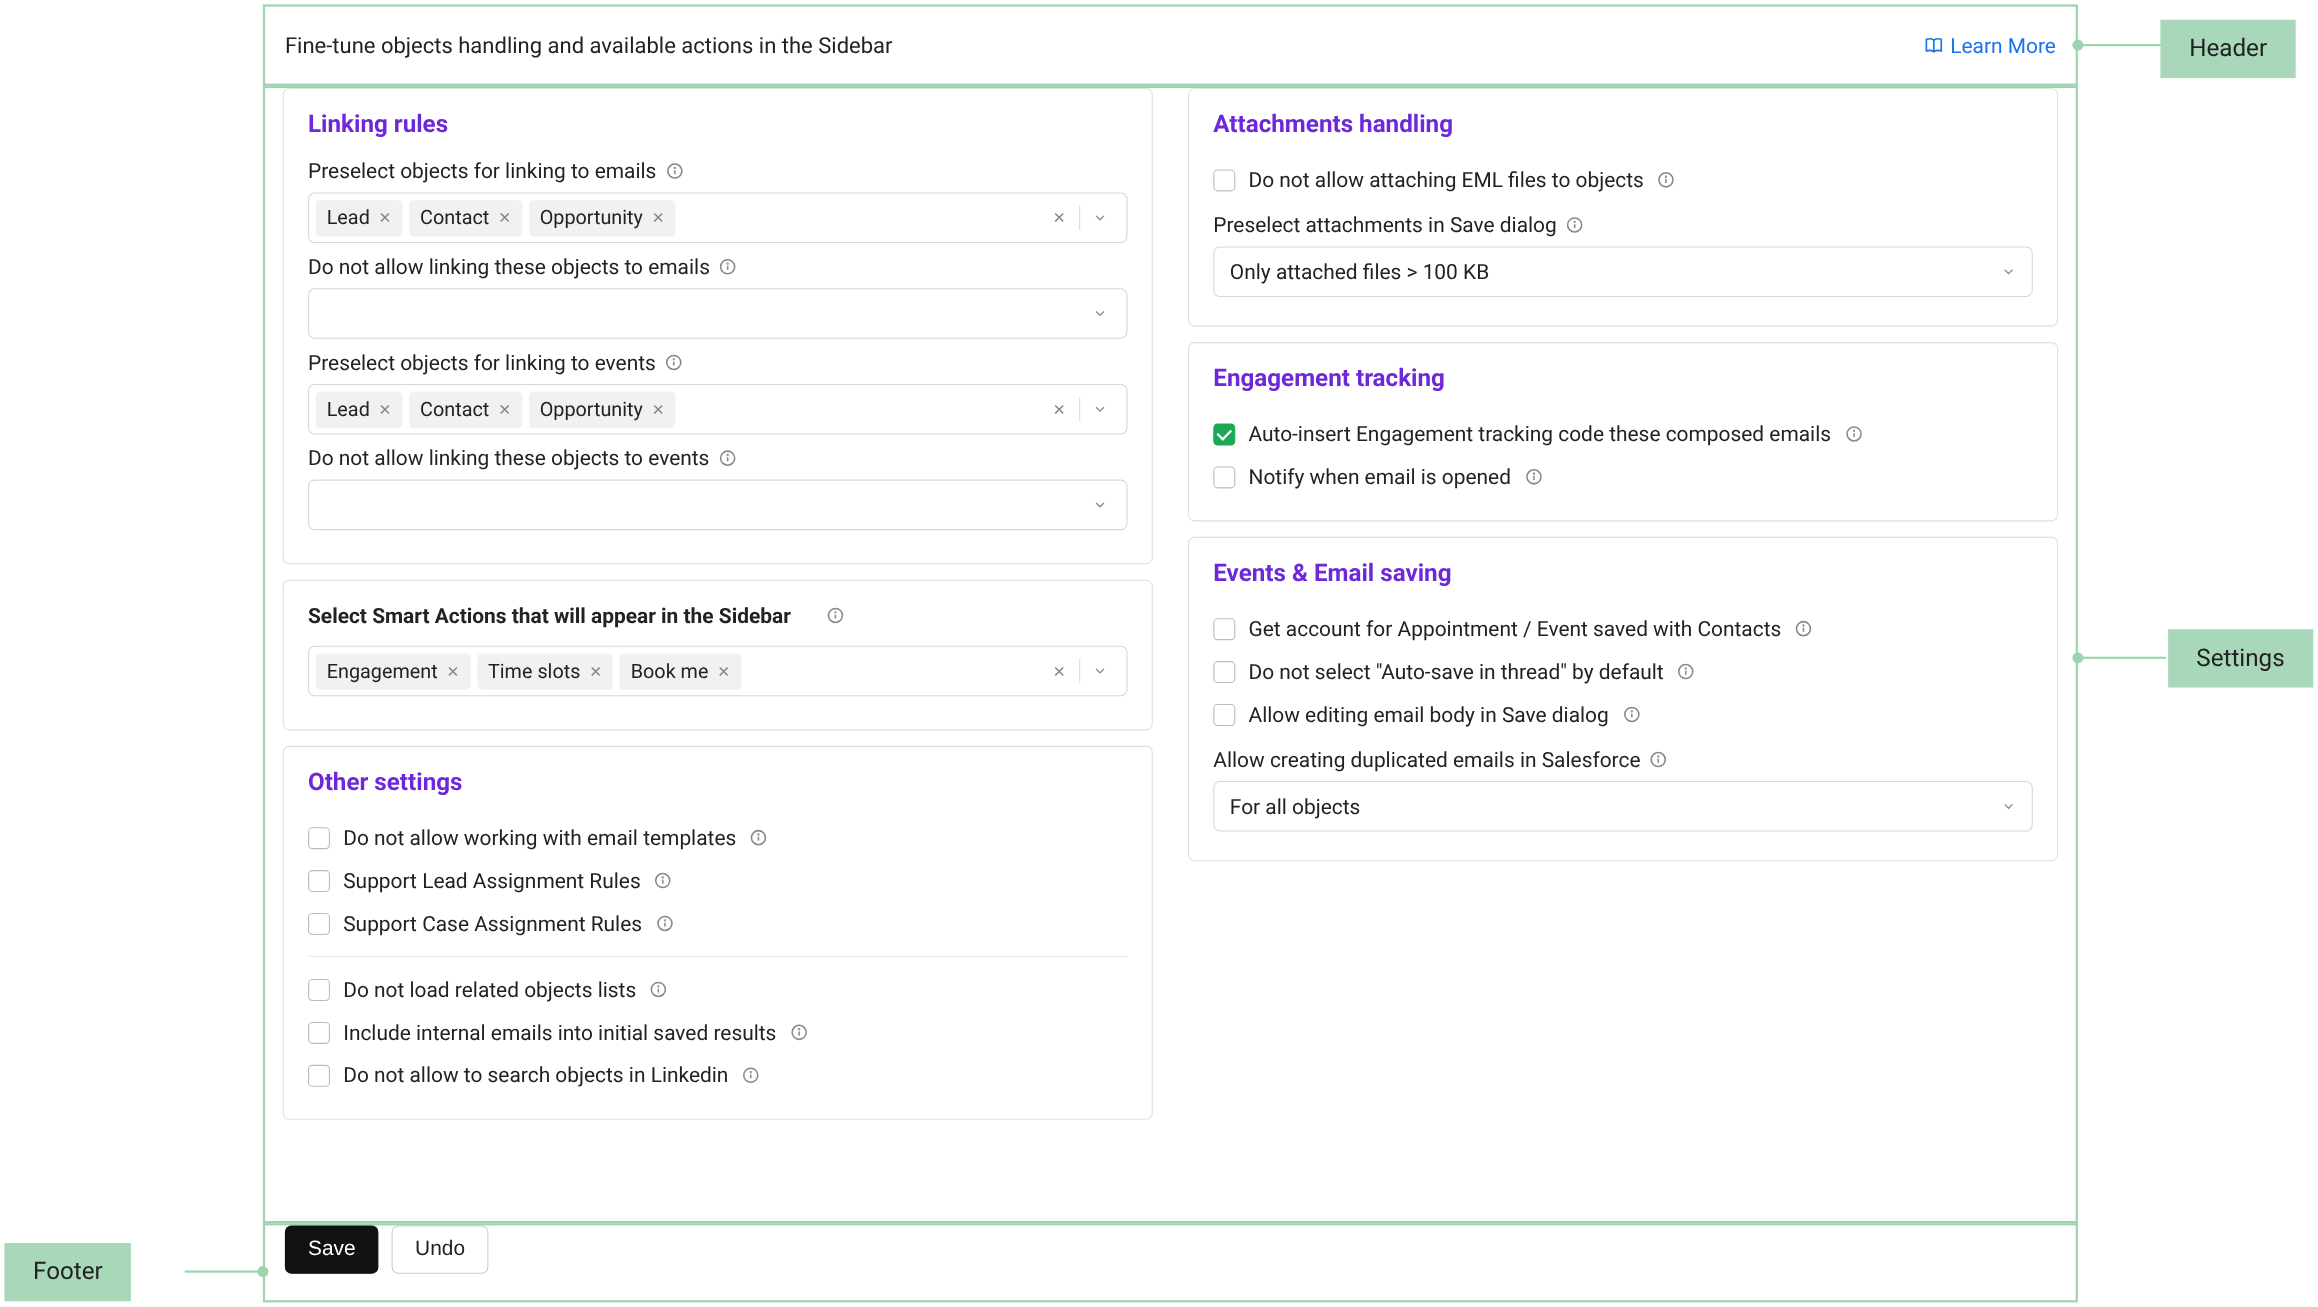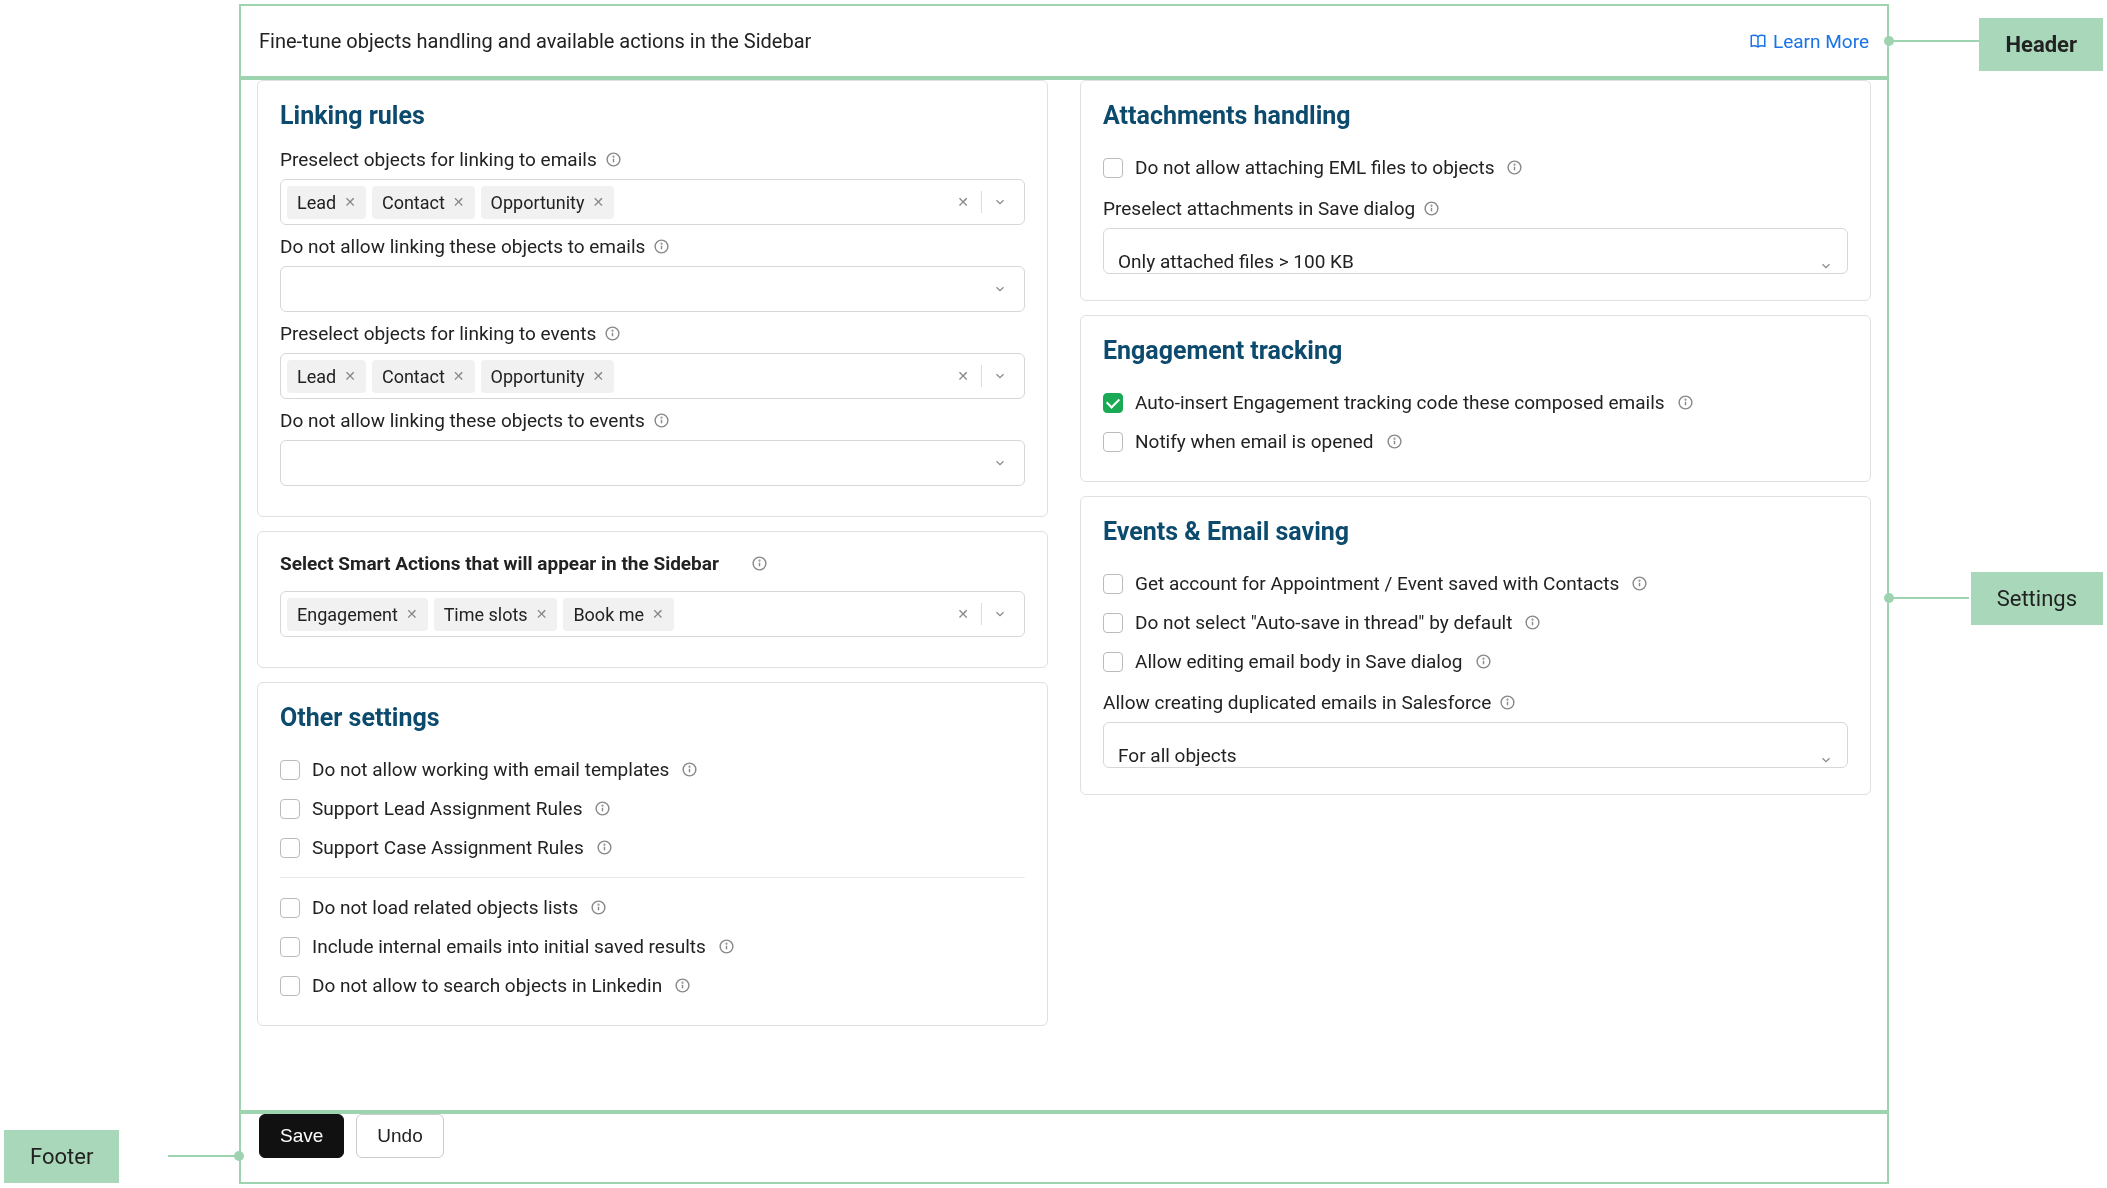--- a/index.html
+++ b/index.html
@@ -58,21 +58,21 @@
 .col { flex:1; display:flex; flex-direction:column; gap:14px; padding-top:0; }
 .col-left { margin-left:16px; }
 .col-right { margin-right:16px; }
 
 .card {
   border:1px solid #e0e0e0;
   border-radius:6px;
   padding:20px 22px;
   background:#fff;
 }
-.card-title { font-weight:700; font-size:25px; margin-bottom:18px; color:#0c4a6e; }
+.card-title { font-weight:700; font-size:22px; margin-bottom:18px; color:#6d28d9; }
 
 .fieldlabel { font-size:19px; color:#222; margin-bottom:8px; display:flex; align-items:center; gap:8px; margin-top:10px;}
 .fieldlabel:first-of-type{ margin-top:0;}
 .info-icon { width:17px; height:17px; display:inline-flex; align-items:center; justify-content:center; color:#888; }
 .info-icon svg{ width:17px; height:17px;}
 
 .tagbox {
   border:1px solid #d7d7d7;
   border-radius:6px;
   display:flex;
@@ -97,21 +97,21 @@
 .tag-x { color:#888; cursor:pointer; font-size:14px; }
 .tagbox-controls { margin-left:auto; display:flex; align-items:center; gap:0; }
 .tagbox-controls .ctrl { width:36px; height:32px; display:flex; align-items:center; justify-content:center; color:#888; cursor:pointer; }
 .tagbox-controls .divider { width:1px; height:22px; background:#ddd; }
 
 .selectbox {
   border:1px solid #d7d7d7;
   border-radius:6px;
   min-height:46px;
   display:flex;
-  align-items:flex-end;
+  align-items:center;
   padding:0 14px;
   font-size:19px;
   color:#222;
   position:relative;
   cursor:pointer;
   margin-bottom:6px;
   gap:39px;
 }
 .selectbox .chev { margin-left:auto; color:#888; }
 
@@ -128,21 +128,21 @@
 .footer-inner { display:flex; align-items:flex-start; gap:12px; height:100%; padding:0 18px; }
 .btn { border-radius:6px; font-size:19px; padding:10px 20px; cursor:pointer; }
 .btn-primary { background:#111; color:#fff; border:1px solid #111; }
 .btn-secondary { background:#fff; color:#222; border:1px solid #ccc; }
 
 svg { display:block; }
 </style>
 </head>
 <body>
 
-<div class="callout" style="right:4px; top:18px;font-weight:bold;">Header</div>
+<div class="callout" style="right:20px; top:18px;">Header</div>
 <div class="callout-line" style="left:1889px; top:40px; width:100px; height:2px;"></div>
 <div class="callout-dot" style="left:1884px; top:36px;"></div>
 
 <div class="callout" style="right:4px; top:572px;">Settings</div>
 <div class="callout-line" style="left:1889px; top:597px; width:80px; height:2px;"></div>
 <div class="callout-dot" style="left:1884px; top:593px;"></div>
 
 <div class="callout" style="left:4px; top:1130px;">Footer</div>
 <div class="callout-line" style="left:168px; top:1155px; width:71px; height:2px;"></div>
 <div class="callout-dot" style="left:234px; top:1151px;"></div>

